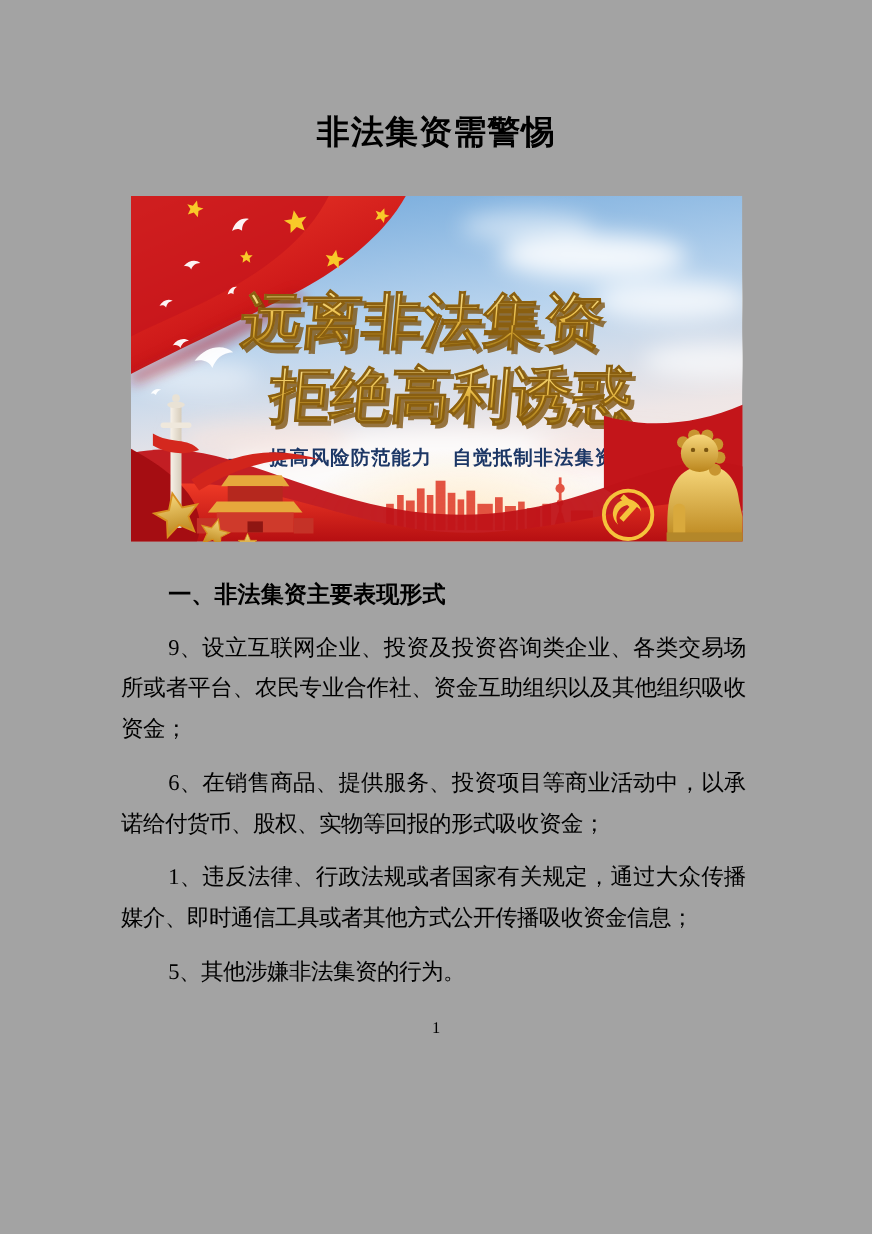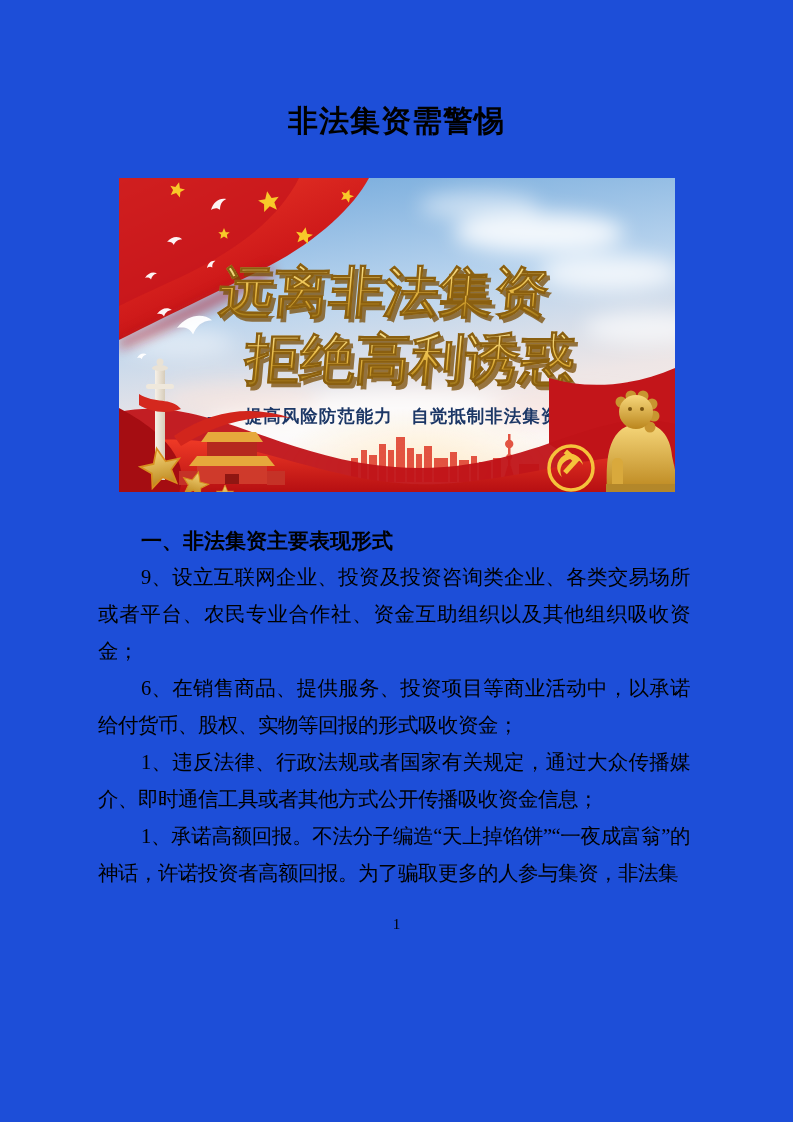--- a/index.html
+++ b/index.html
@@ -1,35 +1,35 @@
 <!DOCTYPE html>
 <html><head>
 <meta charset="utf-8">
 <style>
   html,body { margin:0; padding:0; background:#ffffff; }
   .page {
-    width:793px; height:1122px; position:relative; background:#1d4ed8;
+    width:793px; height:1122px; position:relative; background:#a3a3a3;
     overflow:hidden; font-family:"Liberation Serif", serif; color:#000;
   }
   .doc-title {
     margin:103px 0 0 0; text-align:center;
     font-size:30px; line-height:36px; font-weight:bold; letter-spacing:1px;
     font-family:"Liberation Serif", serif;
   }
   .banner-wrap {
     width:556px; height:314px; margin:39px auto 0 auto;
     overflow:hidden; position:relative;
   }
   .banner-wrap svg { display:block; }
   .content {
     width:592px; margin:30px 0 0 98px;
     font-size:20.5px; line-height:37px; letter-spacing:-0.5px;
     text-align:justify;
   }
-  .content p { margin:0; text-indent:43px; }
+  .content p { margin:12px; text-indent:43px; }
   .content p.sec-heading {
     font-family:"Liberation Sans", sans-serif;
     font-weight:bold; font-size:21px; letter-spacing:0;
   }
   .page-num {
     width:100%; text-align:center; margin-top:24px;
     font-size:15px; line-height:16px; font-family:"Liberation Serif", serif;
   }
 </style>
 </head>
@@ -213,18 +213,18 @@
         <rect x="487" y="306" width="69" height="8" fill="#b3872a"></rect>
       </g>
     </svg>
   </div>
 
   <div class="content">
     <p class="sec-heading">一、非法集资主要表现形式</p>
     <p>9、设立互联网企业、投资及投资咨询类企业、各类交易场所或者平台、农民专业合作社、资金互助组织以及其他组织吸收资金；</p>
     <p>6、在销售商品、提供服务、投资项目等商业活动中，以承诺给付货币、股权、实物等回报的形式吸收资金；</p>
     <p>1、违反法律、行政法规或者国家有关规定，通过大众传播媒介、即时通信工具或者其他方式公开传播吸收资金信息；</p>
-    <p>1、承诺高额回报。不法分子编造“天上掉馅饼”“一夜成富翁”的神话，许诺投资者高额回报。为了骗取更多的人参与集资，非法集</p>
+    <p>5、其他涉嫌非法集资的行为。</p>
   </div>
 
   <div class="page-num">1</div>
 
 </div>
 
 </body></html>

